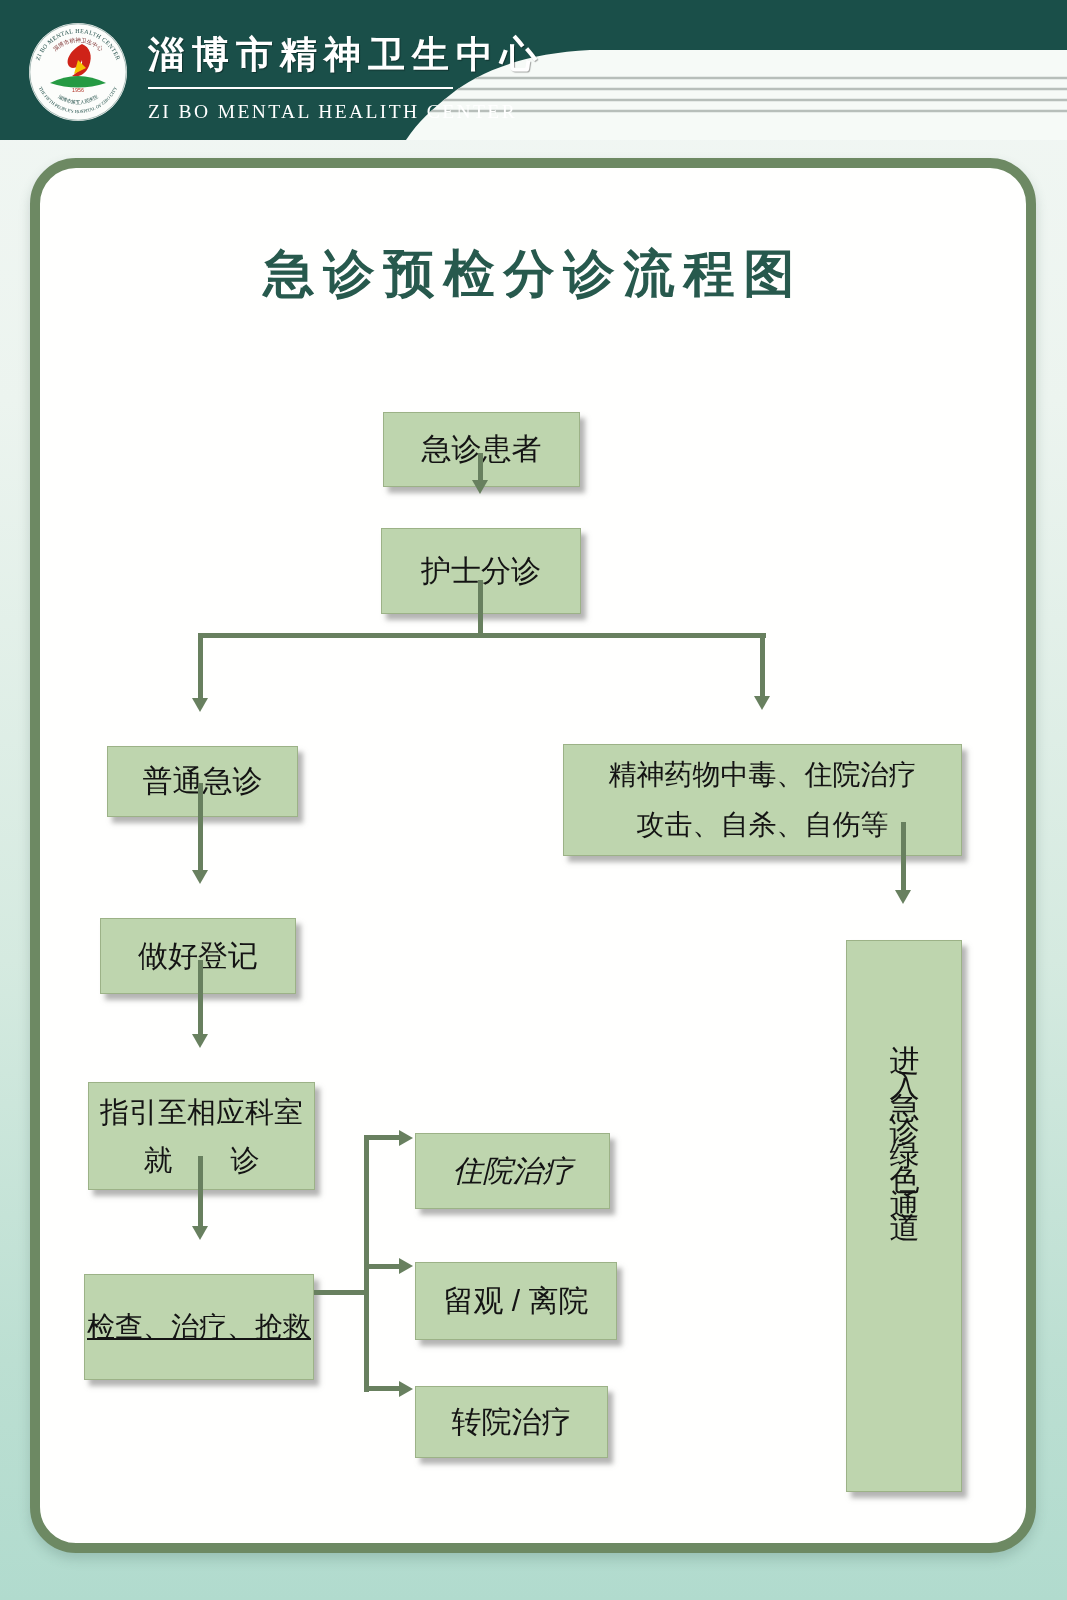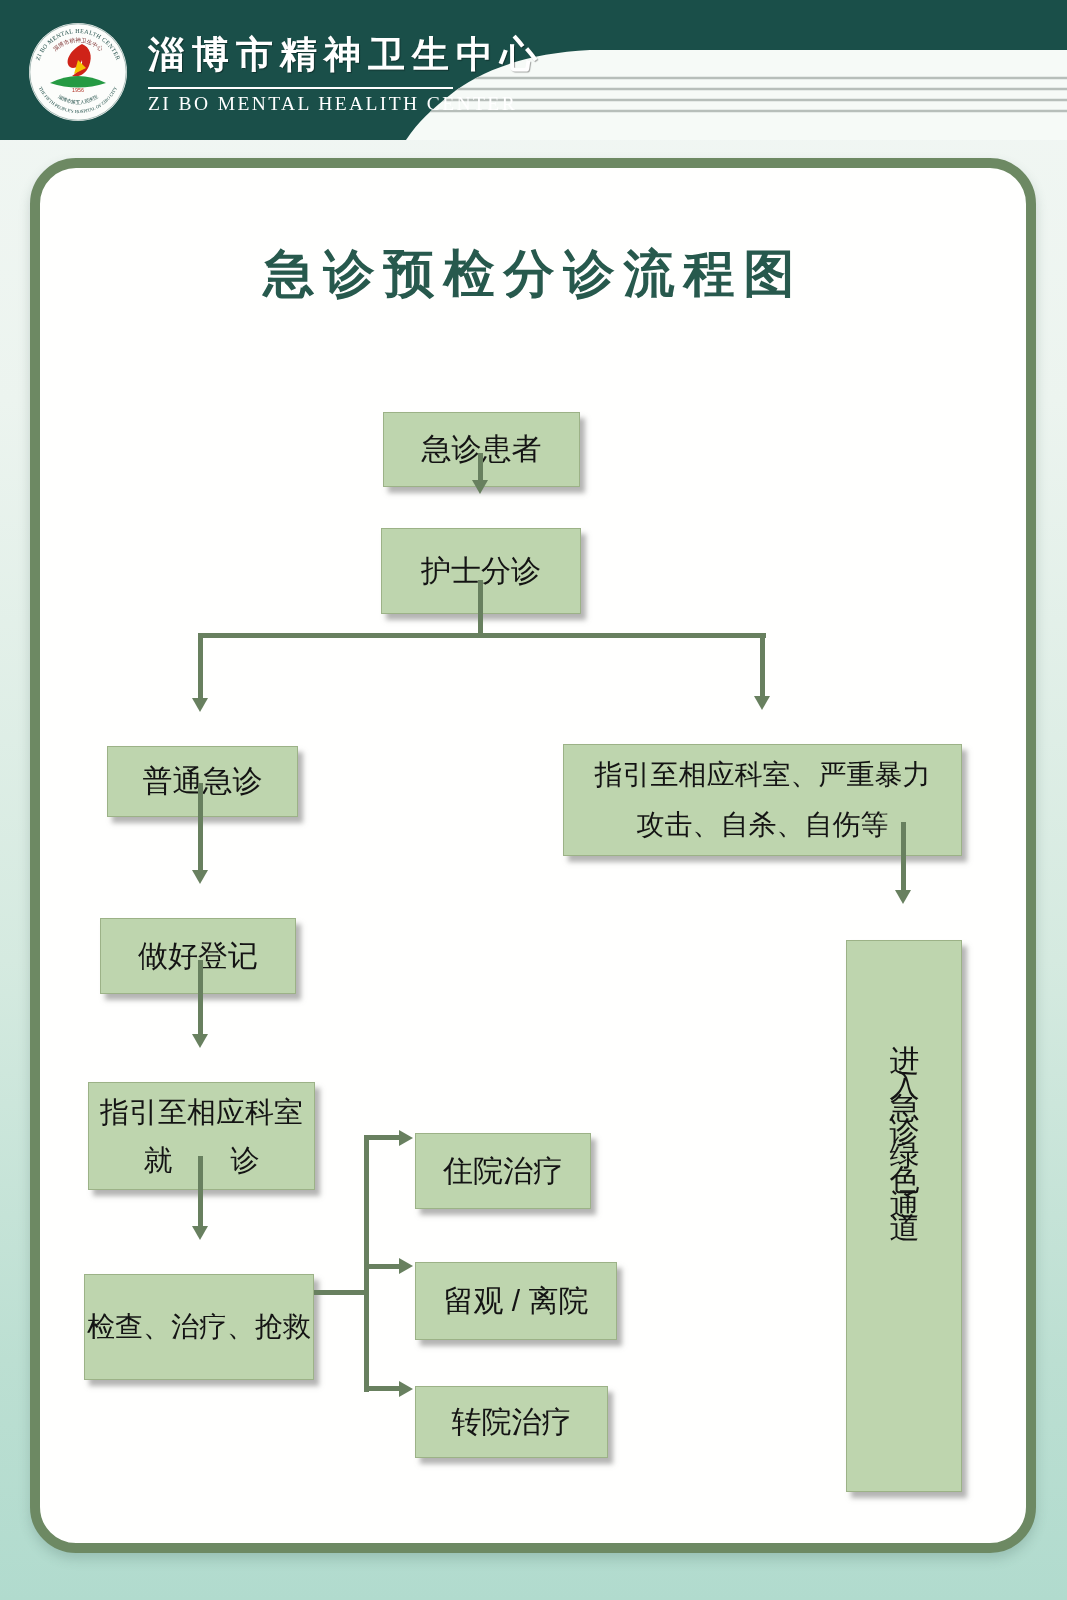--- a/index.html
+++ b/index.html
@@ -24,21 +24,21 @@
   .header svg.swoosh{position:absolute;left:0;top:0;}
   .logo{position:absolute;left:28px;top:22px;width:100px;height:100px;}
   .org-block{position:absolute;left:148px;top:30px;width:470px;color:#ffffff;}
   .org-cn{
     font-family:"Liberation Serif", serif;font-weight:bold;font-size:37px;
     letter-spacing:7px;white-space:nowrap;text-shadow:1px 1px 1px rgba(0,0,0,.35);
   }
   .org-underline{width:305px;height:2px;background:#ffffff;margin-top:7px;}
   .org-en{
     font-family:"Liberation Serif", serif;font-size:19.5px;letter-spacing:2.4px;
-    margin-top:4px;white-space:nowrap;
+    margin-top:12px;white-space:nowrap;
   }
   
   .card{
     position:absolute;left:30px;top:158px;width:1006px;height:1395px;
     background:#fffffe;border:10px solid var(--card-border);border-radius:46px;
     box-sizing:border-box;box-shadow:0 6px 12px rgba(60,90,80,.22);
   }
   .chart-title{
     position:absolute;left:0;top:240px;width:1067px;text-align:center;
     color:var(--title);font-size:51px;font-weight:bold;letter-spacing:9px;white-space:nowrap;
@@ -129,38 +129,38 @@
 
   <div class="node" style="left:381px;top:494px;width:200px;height:86px;font-size:30px;">
     <span class="ln">护士分诊</span>
   </div>
 
   <div class="node" style="left:107px;top:712px;width:191px;height:71px;font-size:30px;">
     <span class="ln">普通急诊</span>
   </div>
 
   <div class="node" style="left:563px;top:710px;width:399px;height:112px;font-size:28px;line-height:50px;">
-    <span class="ln">指引至相应科室、严重暴力</span>
+    <span class="ln">精神药物中毒、住院治疗</span>
     <span class="ln">攻击、自杀、自伤等</span>
   </div>
 
   <div class="node" style="left:100px;top:884px;width:196px;height:76px;font-size:30px;">
     <span class="ln">做好登记</span>
   </div>
 
   <div class="node" style="left:88px;top:1048px;width:227px;height:108px;font-size:29px;line-height:48px;">
     <span class="ln">指引至相应科室</span>
     <span class="ln">就　　诊</span>
   </div>
 
-  <div class="node" style="left:84px;top:1240px;width:230px;height:106px;font-size:28px;">
+  <div class="node" style="left:84px;top:1240px;width:230px;height:106px;font-size:28px;text-decoration:underline;">
     <span class="ln">检查、治疗、抢救</span>
   </div>
 
-  <div class="node" style="left:415px;top:1099px;width:176px;height:76px;font-size:30px;">
+  <div class="node" style="left:415px;top:1099px;width:195px;height:76px;font-size:30px;font-style:italic;">
     <span class="ln">住院治疗</span>
   </div>
 
   <div class="node" style="left:415px;top:1228px;width:202px;height:78px;font-size:30px;">
     <span class="ln">留观 / 离院</span>
   </div>
 
   <div class="node" style="left:415px;top:1352px;width:193px;height:72px;font-size:30px;">
     <span class="ln">转院治疗</span>
   </div>

